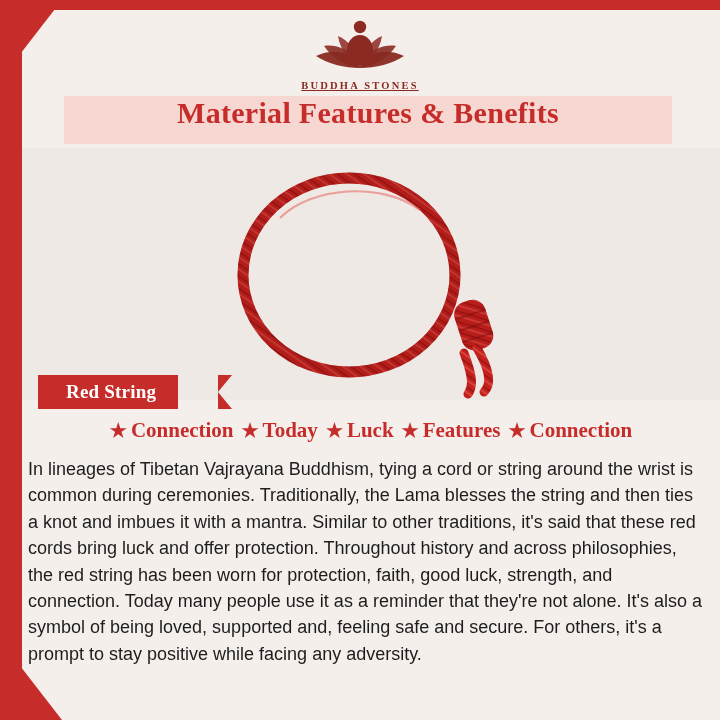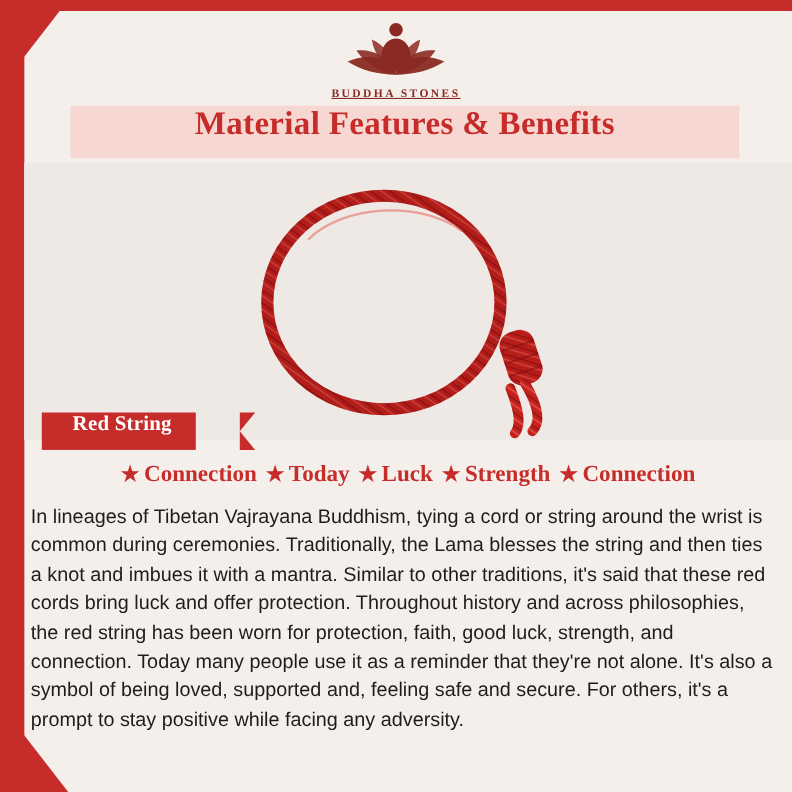--- a/index.html
+++ b/index.html
@@ -106,20 +106,21 @@
   .hero svg { position: absolute; left: 0; top: 0; }
 
   
   .ribbon {
     position: absolute;
     left: 38px;
     top: 375px;
     height: 34px;
     background: #c62d2a;
     display: flex;
+    align-items: center;
     padding: 0 22px 0 28px;
     box-sizing: border-box;
   }
   .ribbon-label {
     color: #ffffff;
     font-size: 19px;
     font-weight: bold;
     font-family: "Liberation Serif", serif;
     letter-spacing: 0.2px;
   }
@@ -253,21 +254,21 @@
     <div class="benefit">
       <span class="star">★</span>
       <span>Today</span>
     </div>
     <div class="benefit">
       <span class="star">★</span>
       <span>Luck</span>
     </div>
     <div class="benefit">
       <span class="star">★</span>
-      <span>Strength</span>
+      <span>Features</span>
     </div>
     <div class="benefit">
       <span class="star">★</span>
       <span>Connection</span>
     </div>
   </div>
 
   <div class="body-text">In lineages of Tibetan Vajrayana Buddhism, tying a cord or string around the wrist is common during ceremonies. Traditionally, the Lama blesses the string and then ties a knot and imbues it with a mantra. Similar to other traditions, it's said that these red cords bring luck and offer protection. Throughout history and across philosophies, the red string has been worn for protection, faith, good luck, strength, and connection. Today many people use it as a reminder that they're not alone. It's also a symbol of being loved, supported and, feeling safe and secure. For others, it's a prompt to stay positive while facing any adversity.</div>
 
 </div>

